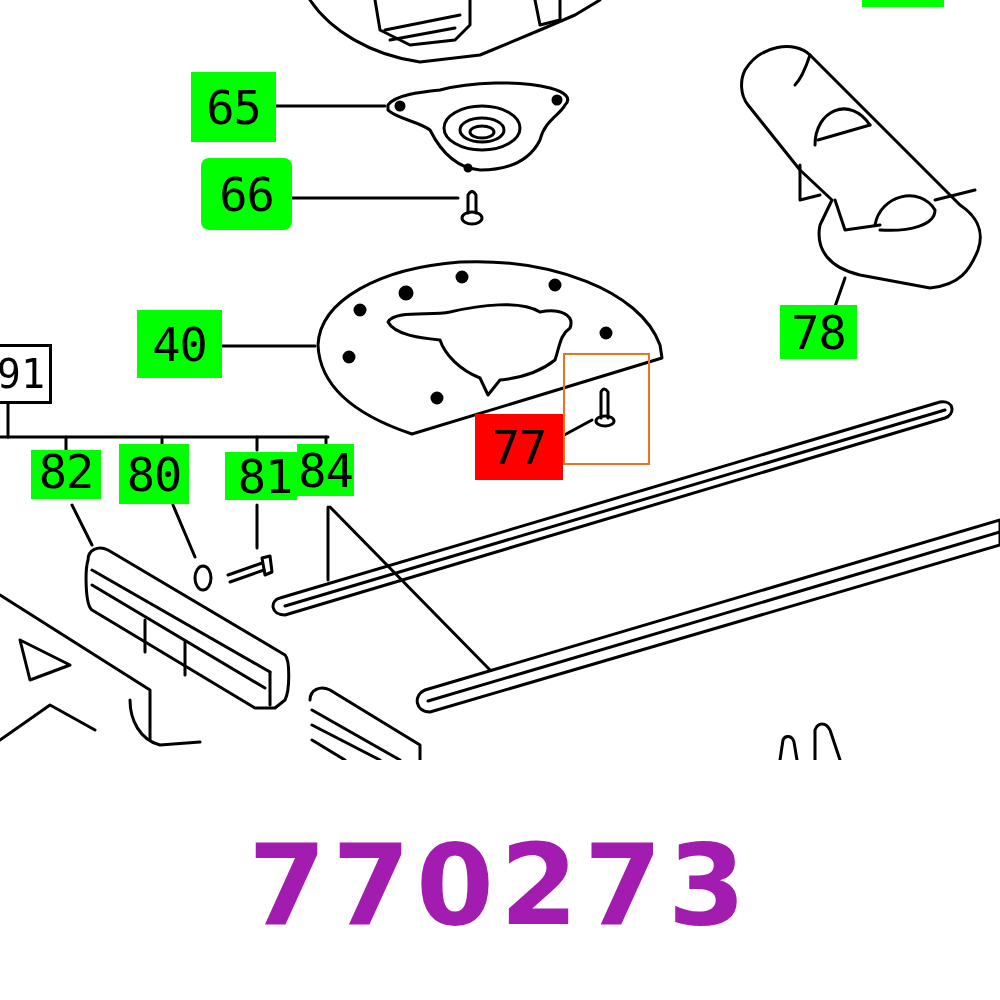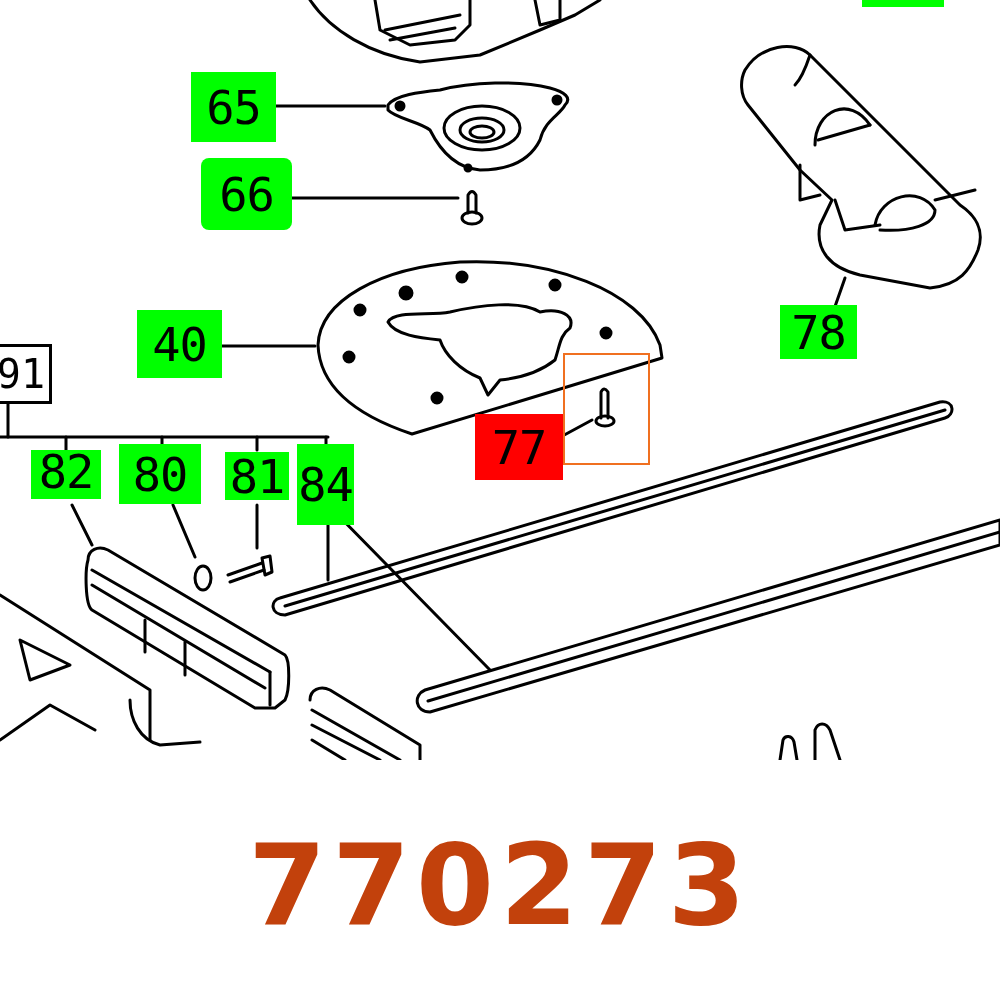--- a/index.html
+++ b/index.html
@@ -5,21 +5,21 @@
   html, body { margin:0; padding:0; background:#ffffff; }
   body { width:1000px; height:1000px; position:relative; overflow:hidden; font-family:"DejaVu Sans Mono", monospace; }
   #drawing { position:absolute; left:0; top:0; width:1000px; height:760px; }
   .callout { position:absolute; display:flex; align-items:center; justify-content:center;
              font-family:"DejaVu Sans Mono", monospace; font-size:47px; color:#000; letter-spacing:-1px; }
   .callout.green { background:#00ff00; }
   .callout.red { background:#ff0000; }
   .boxed91 { position:absolute; border:3px solid #000; background:#fff; font-size:40px; display:flex; align-items:center; justify-content:flex-end; padding-right:4px; box-sizing:border-box; font-family:"DejaVu Sans Mono", monospace; }
   .highlight { position:absolute; border:2px solid #f07020; box-sizing:border-box; }
   .partno { position:absolute; left:0; width:1000px; top:820px; text-align:center;
-            font-family:"DejaVu Sans", sans-serif; font-size:112px; font-weight:bold; letter-spacing:6px; color:#c2410c; }
+            font-family:"DejaVu Sans", sans-serif; font-size:112px; font-weight:bold; letter-spacing:6px; color:#a21caf; }
 </style>
 </head>
 <body>
 
 <svg id="drawing" viewBox="0 0 1000 760" width="1000" height="760">
   <g fill="none" stroke="#000" stroke-width="3" stroke-linejoin="round" stroke-linecap="round">
 
     <g>
       <path d="M310,0 C330,30 370,55 420,62 L480,55 L540,30 L575,15 L600,0"></path>
       <path d="M375,0 L380,30 L410,45 L455,40 L470,25 L470,0"></path>
@@ -144,27 +144,27 @@
 </div>
 <div class="callout red" style="left:475px; top:414px; width:88px; height:66px;">
   <span>77</span>
 </div>
 <div class="callout green" style="left:780px; top:305px; width:77px; height:54px;">
   <span>78</span>
 </div>
 <div class="callout green" style="left:31px; top:450px; width:70px; height:49px;align-items:flex-end;">
   <span>82</span>
 </div>
-<div class="callout green" style="left:119px; top:444px; width:82px; height:60px;">
+<div class="callout green" style="left:119px; top:444px; width:70px; height:60px;">
   <span>80</span>
 </div>
-<div class="callout green" style="left:225px; top:452px; width:64px; height:48px;">
+<div class="callout green" style="left:225px; top:452px; width:64px; height:48px;padding-left:8px;">
   <span>81</span>
 </div>
-<div class="callout green" style="left:297px; top:444px; width:57px; height:81px;">
+<div class="callout green" style="left:297px; top:444px; width:57px; height:52px;">
   <span>84</span>
 </div>
 
 <div class="boxed91" style="left:-12px; top:344px; width:64px; height:60px;">
   <span>91</span>
 </div>
 
 <div class="highlight" style="left:563px; top:353px; width:87px; height:112px;"></div>
 
 <div class="partno">770273</div>

